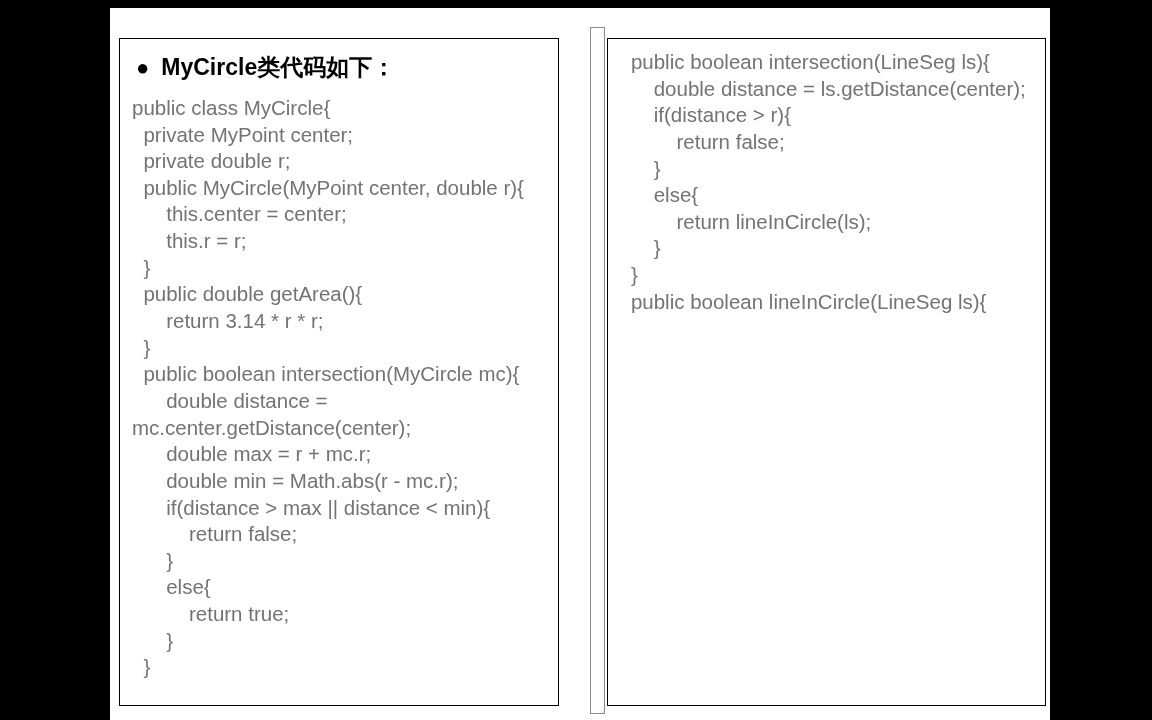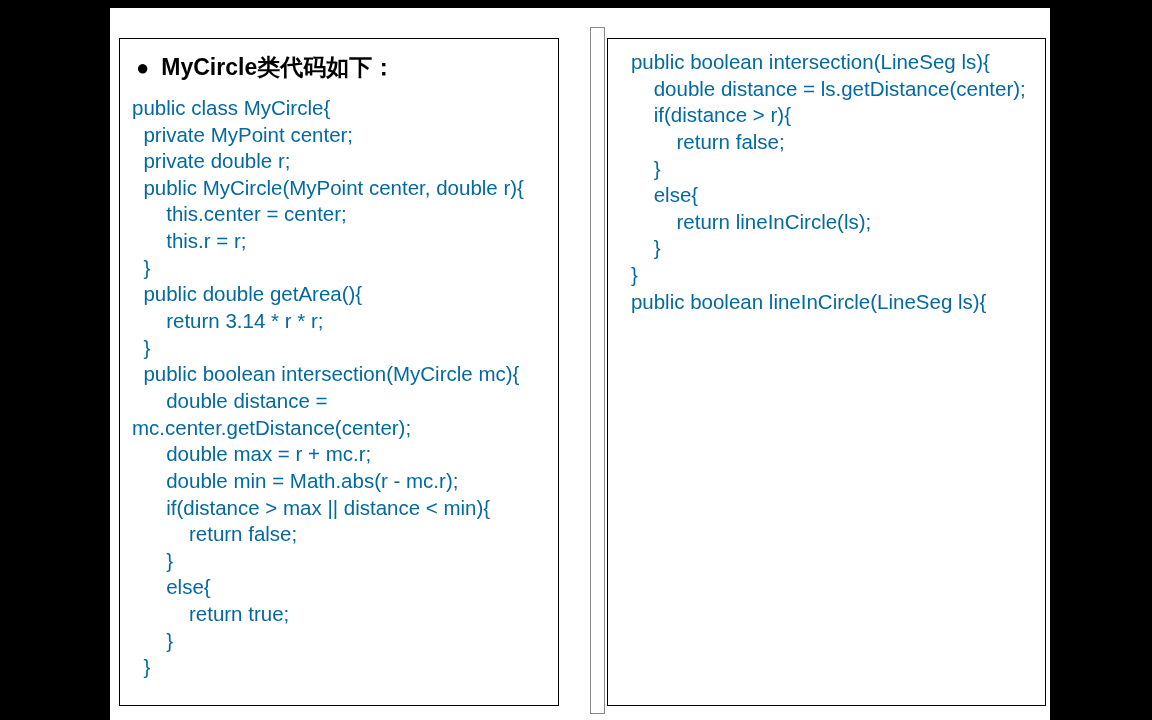--- a/index.html
+++ b/index.html
@@ -58,21 +58,21 @@
     }
     .bullet {
       font-size: 22px;
       margin-right: 4px;
     }
     .code {
       font-size: 20.5px;
       line-height: 1.3;
       white-space: pre-wrap;
       word-wrap: break-word;
-      color: #0369a1;
+      color: #737373;
     }
   </style>
 </head>
 <body>
 
 <div class="page">
   <div class="panel panel-left">
     <div class="heading">
       <span class="bullet">●</span><span>MyCircle类代码如下：</span>
     </div>

